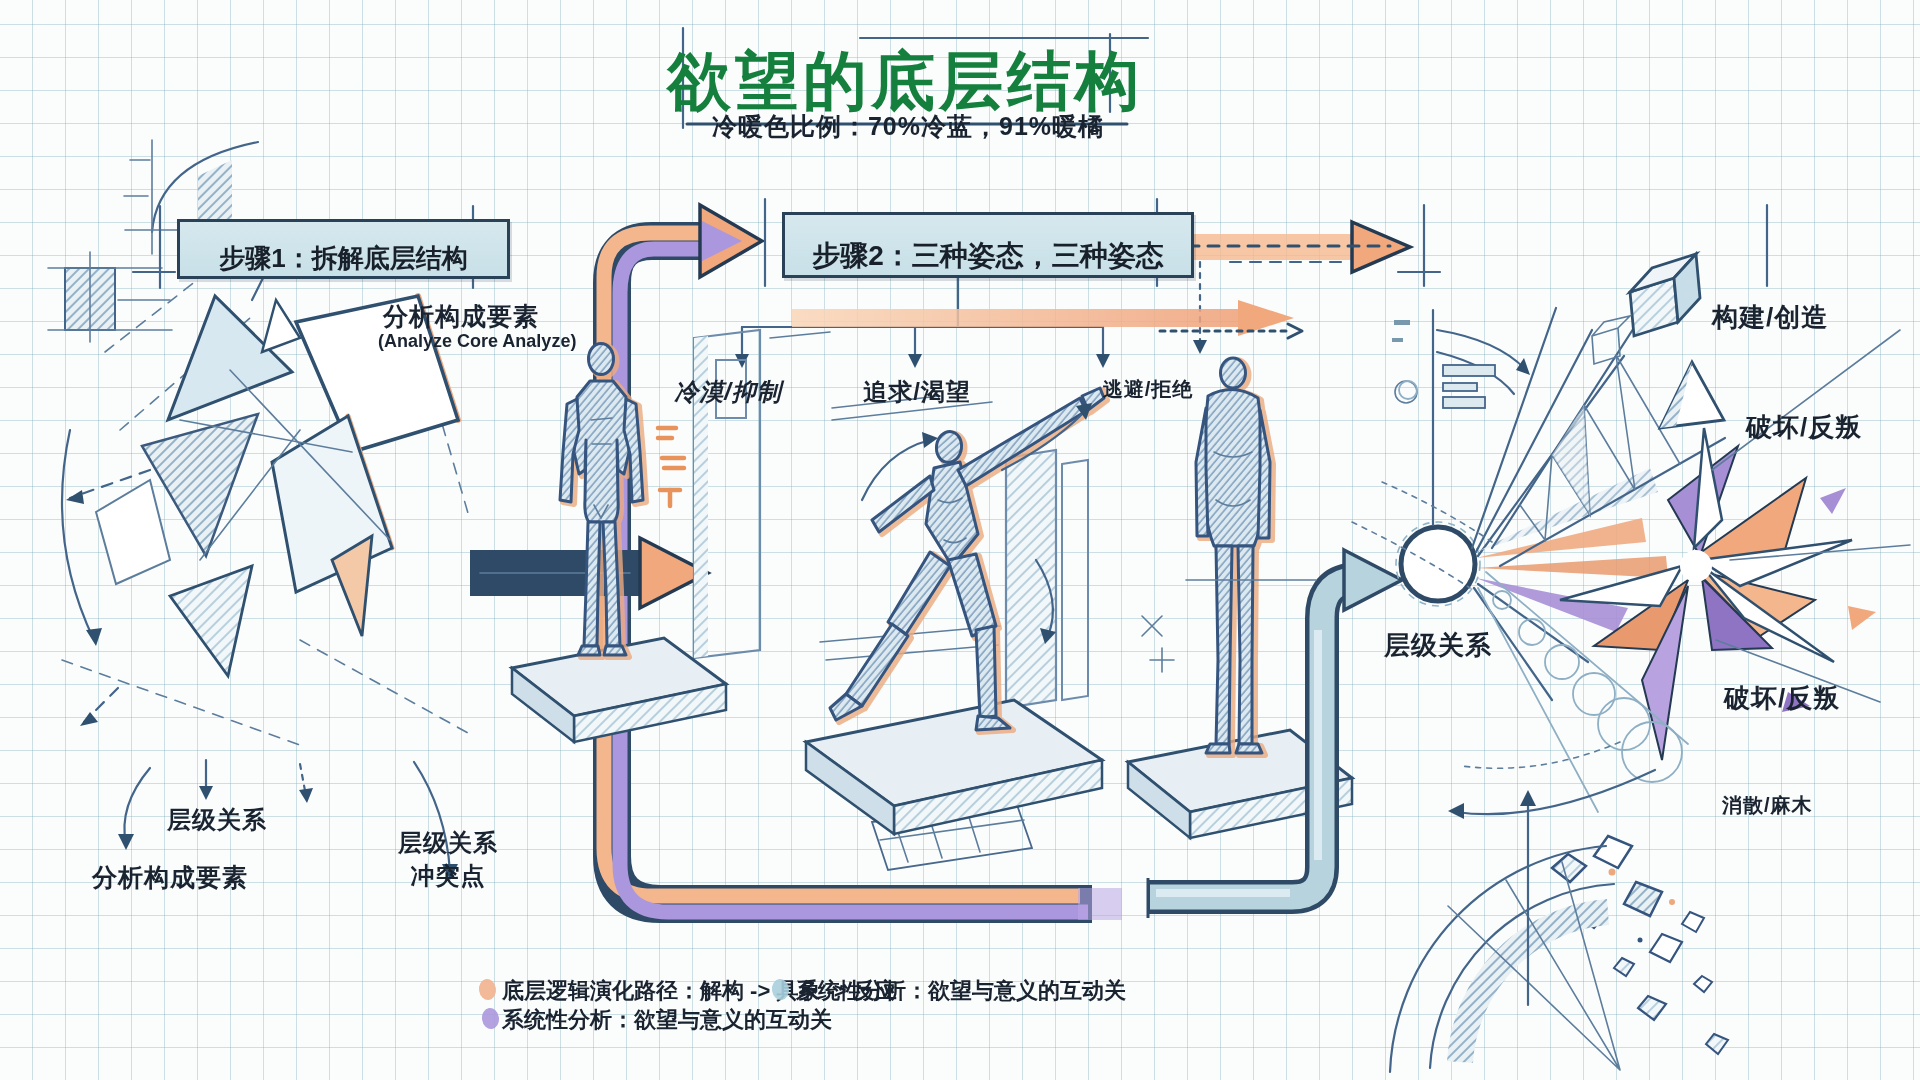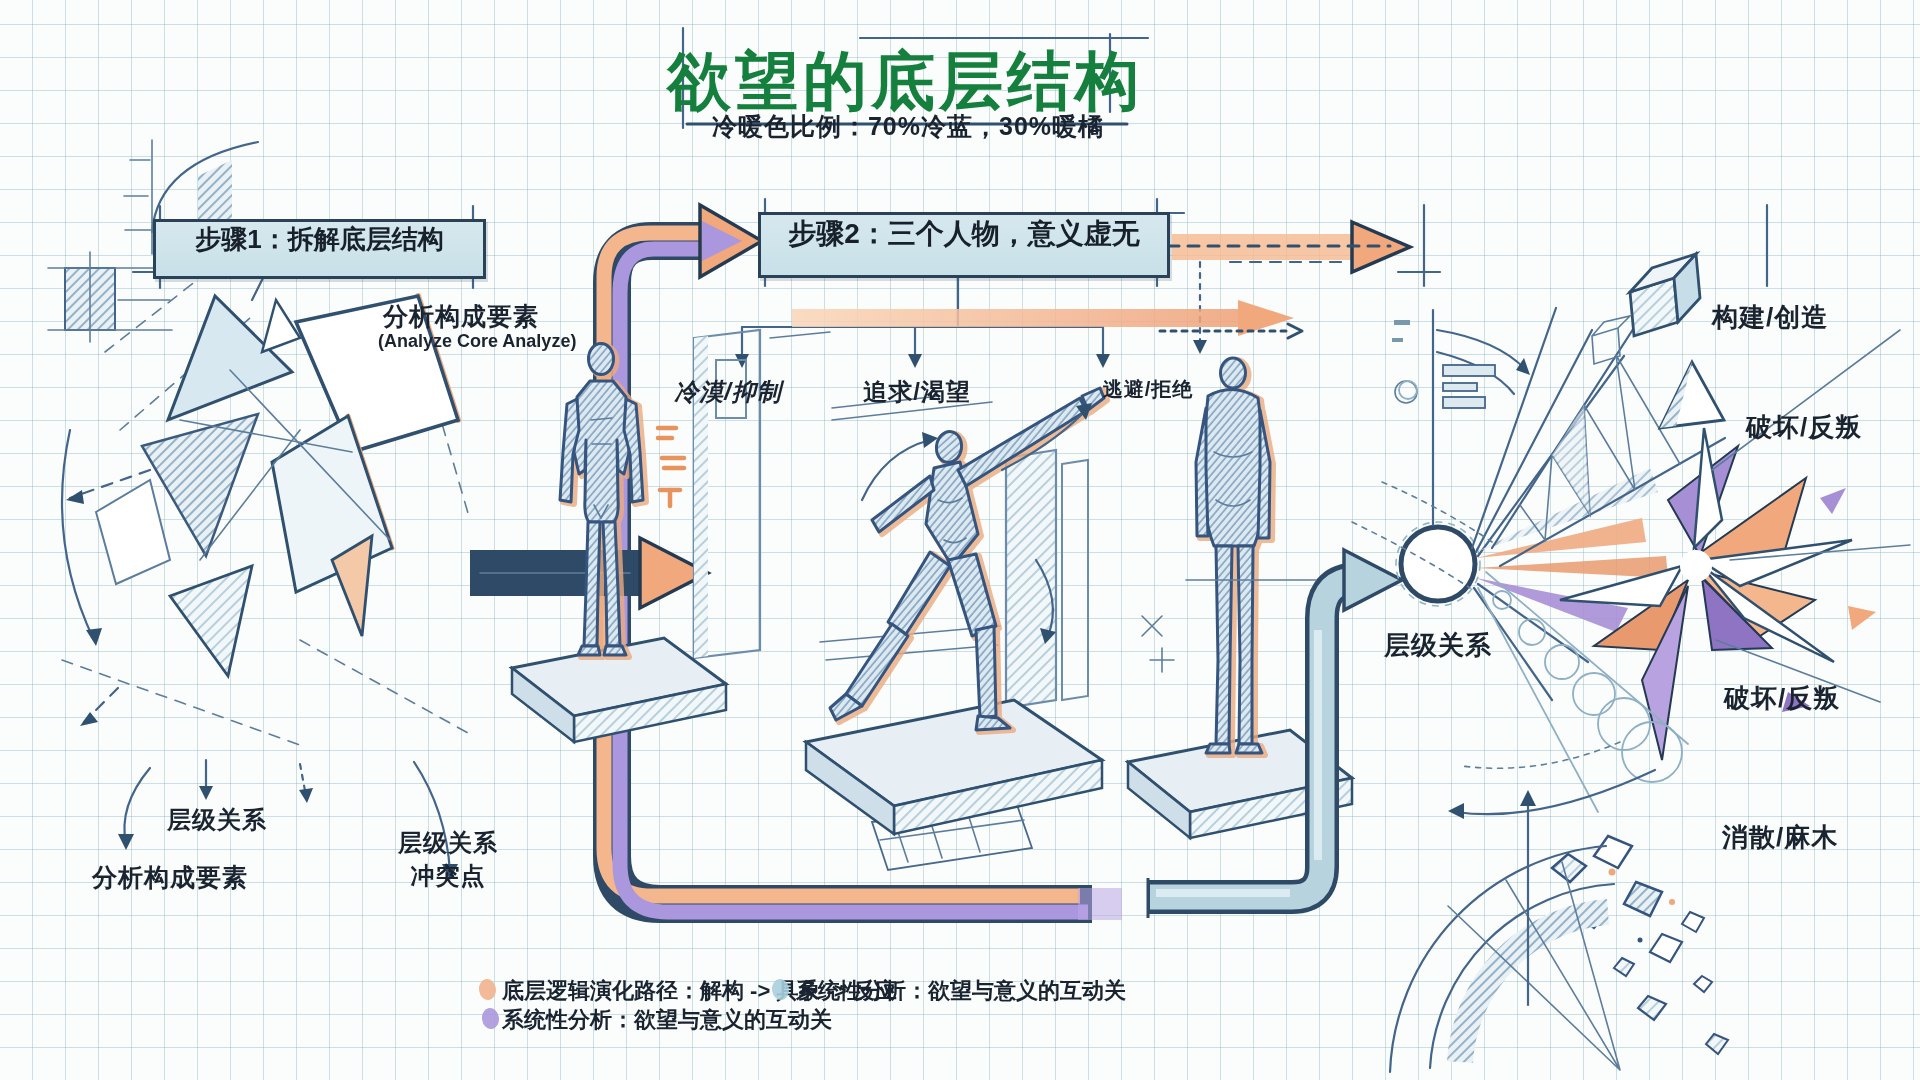--- a/index.html
+++ b/index.html
@@ -24,24 +24,25 @@
   .ah{fill:#30506f;stroke:none}
   .rim{fill:none;stroke:#ecab80;stroke-width:6;opacity:.8;stroke-linejoin:round}
   .figmain{fill:url(#hfig);stroke:#35547e;stroke-width:3;stroke-linejoin:round}
 
   
   .lbl{position:absolute;font-weight:700;color:#1a2330;white-space:nowrap;letter-spacing:1px}
   .ctr{transform:translateX(-50%)}
   .title{font-size:64px;letter-spacing:4px;color:#15803d}
   .subtitle{font-size:25px}
   .stepbox{
-    position:absolute;display:flex;align-items:flex-start;justify-content:center;
+    position:absolute;display:flex;align-items:flex-end;justify-content:center;
     background:linear-gradient(180deg,#d6e8ee,#c8e0e8);
     border:3px solid #2a4258;color:#17202b;font-weight:700;
     box-shadow:2px 3px 0 rgba(42,66,88,.18);
+    margin-left:24px;
   }
   .anno{font-size:24px}
   .annoEn{font-size:18px;font-weight:600;letter-spacing:0}
   .legend-dot{position:absolute;width:17px;height:21px;border-radius:50%;transform:rotate(-8deg);opacity:.9}
   .dot-orange{background:#f2b28e}.dot-purple{background:#ab97dd}.dot-blue{background:#a8cfdd}
   .legend-text{font-size:22px;letter-spacing:0}
   .conflict{text-align:center;line-height:33px}
 </style>
 </head>
 <body>
@@ -391,48 +392,48 @@
     <line x1="765" y1="199" x2="765" y2="286"></line>
         <line x1="1157" y1="199" x2="1157" y2="286"></line>
         <line x1="1140" y1="213" x2="1184" y2="213"></line>
     <line x1="1424" y1="205" x2="1424" y2="286"></line>
         <line x1="1767" y1="205" x2="1767" y2="286"></line>
         <line x1="1398" y1="272" x2="1440" y2="272"></line>
   </g>
 </svg>
 
   <div class="lbl ctr title" style="left:905px;top:38px;">欲望的底层结构</div>
-  <div class="lbl ctr subtitle" style="left:908px;top:110px;">冷暖色比例：70%冷蓝，30%暖橘</div>
+  <div class="lbl ctr subtitle" style="left:908px;top:110px;">冷暖色比例：70%冷蓝，91%暖橘</div>
 
   <div class="stepbox" style="left:153px;top:219px;width:327px;height:54px;font-size:26px;">
     <span>步骤1：拆解底层结构</span>
   </div>
   <div class="stepbox" style="left:758px;top:212px;width:406px;height:60px;font-size:28px;">
-    <span>步骤2：三个人物，意义虚无</span>
+    <span>步骤2：三种姿态，三种姿态</span>
   </div>
 
   <div class="lbl anno" style="left:383px;top:300px;font-size:25px;">分析构成要素</div>
   <div class="lbl annoEn" style="left:378px;top:331px;">(Analyze Core Analyze)</div>
   <div class="lbl" style="left:167px;top:804px;font-size:24px;">层级关系</div>
   <div class="lbl" style="left:92px;top:861px;font-size:25px;">分析构成要素</div>
   <div class="lbl ctr conflict" style="left:448px;top:826px;font-size:24px;">
     <div>层级关系</div>
     <div>冲突点</div>
   </div>
 
   <div class="lbl ctr" style="left:728px;top:376px;font-size:24px;font-style:italic;">冷漠/抑制</div>
   <div class="lbl ctr" style="left:917px;top:376px;font-size:24px;">追求/渴望</div>
   <div class="lbl ctr" style="left:1148px;top:376px;font-size:20px;">逃避/拒绝</div>
 
   <div class="lbl ctr" style="left:1438px;top:628px;font-size:26px;">层级关系</div>
 
   <div class="lbl" style="left:1712px;top:300px;font-size:26px;">构建/创造</div>
   <div class="lbl" style="left:1746px;top:410px;font-size:26px;">破坏/反叛</div>
   <div class="lbl" style="left:1724px;top:681px;font-size:26px;">破坏/反叛</div>
-  <div class="lbl" style="left:1722px;top:820px;font-size:26px;text-align:center;">消散/麻木</div>
+  <div class="lbl" style="left:1722px;top:792px;font-size:20px;text-align:center;">消散/麻木</div>
 
   <div class="legend-dot dot-orange" style="left:479px;top:979px;"></div>
   <div class="lbl legend-text" style="left:502px;top:976px;">底层逻辑演化路径：解构 -&gt; 具象 -&gt; 反应</div>
   <div class="legend-dot dot-blue" style="left:772px;top:979px;"></div>
   <div class="lbl legend-text" style="left:796px;top:976px;">系统性分析：欲望与意义的互动关</div>
   <div class="legend-dot dot-purple" style="left:482px;top:1008px;"></div>
   <div class="lbl legend-text" style="left:502px;top:1005px;">系统性分析：欲望与意义的互动关</div>
 
 </div>
 

